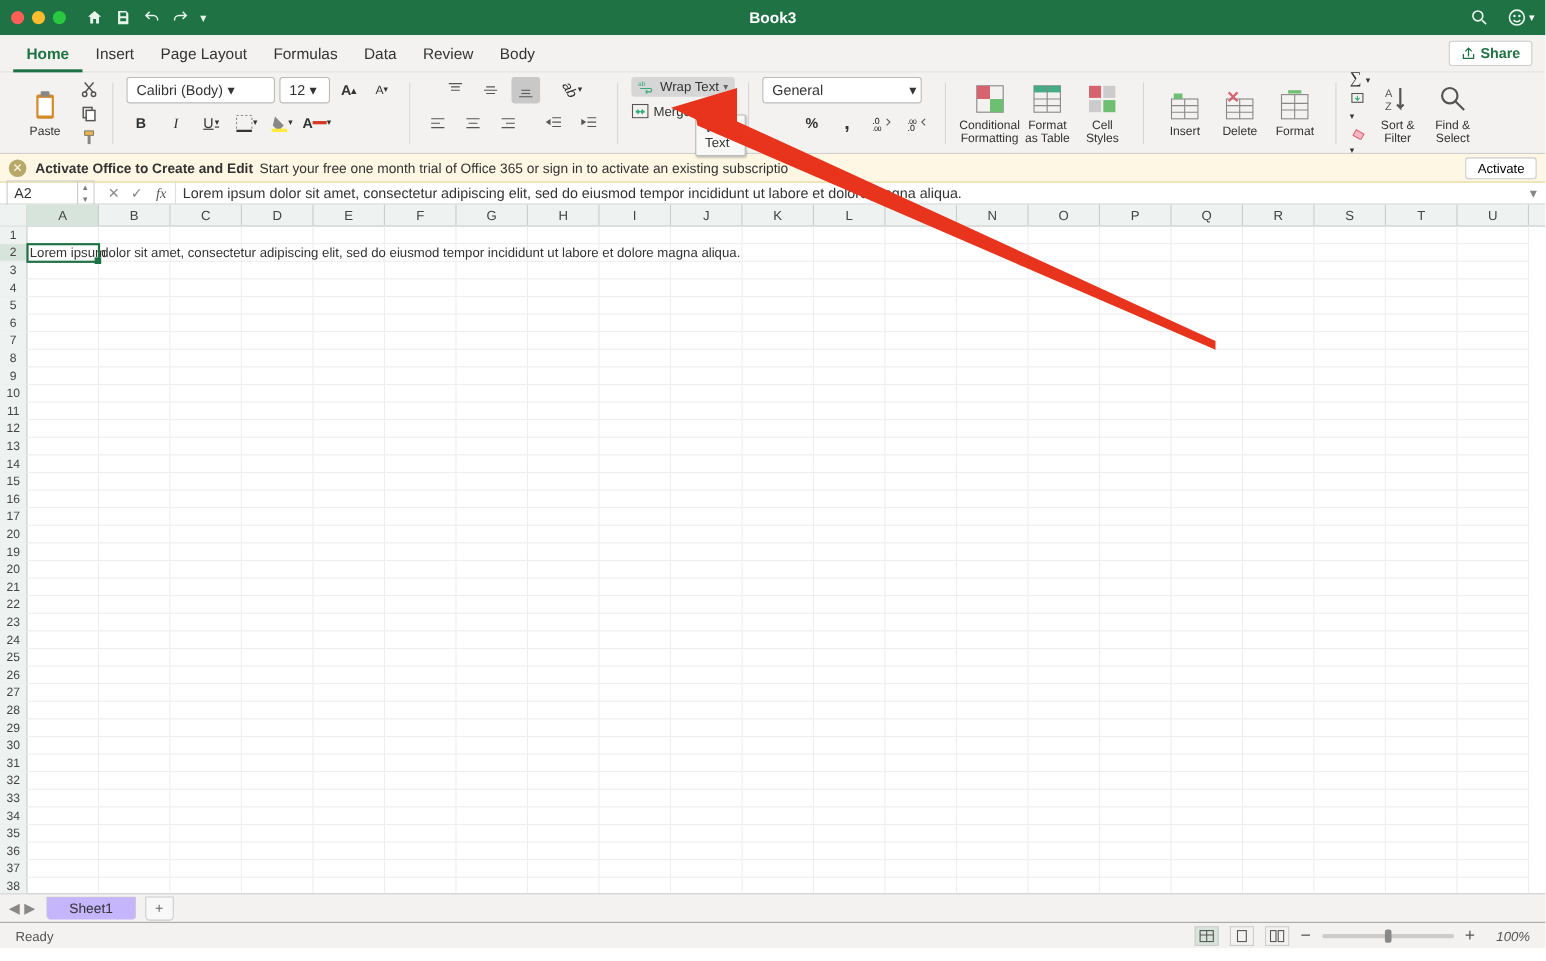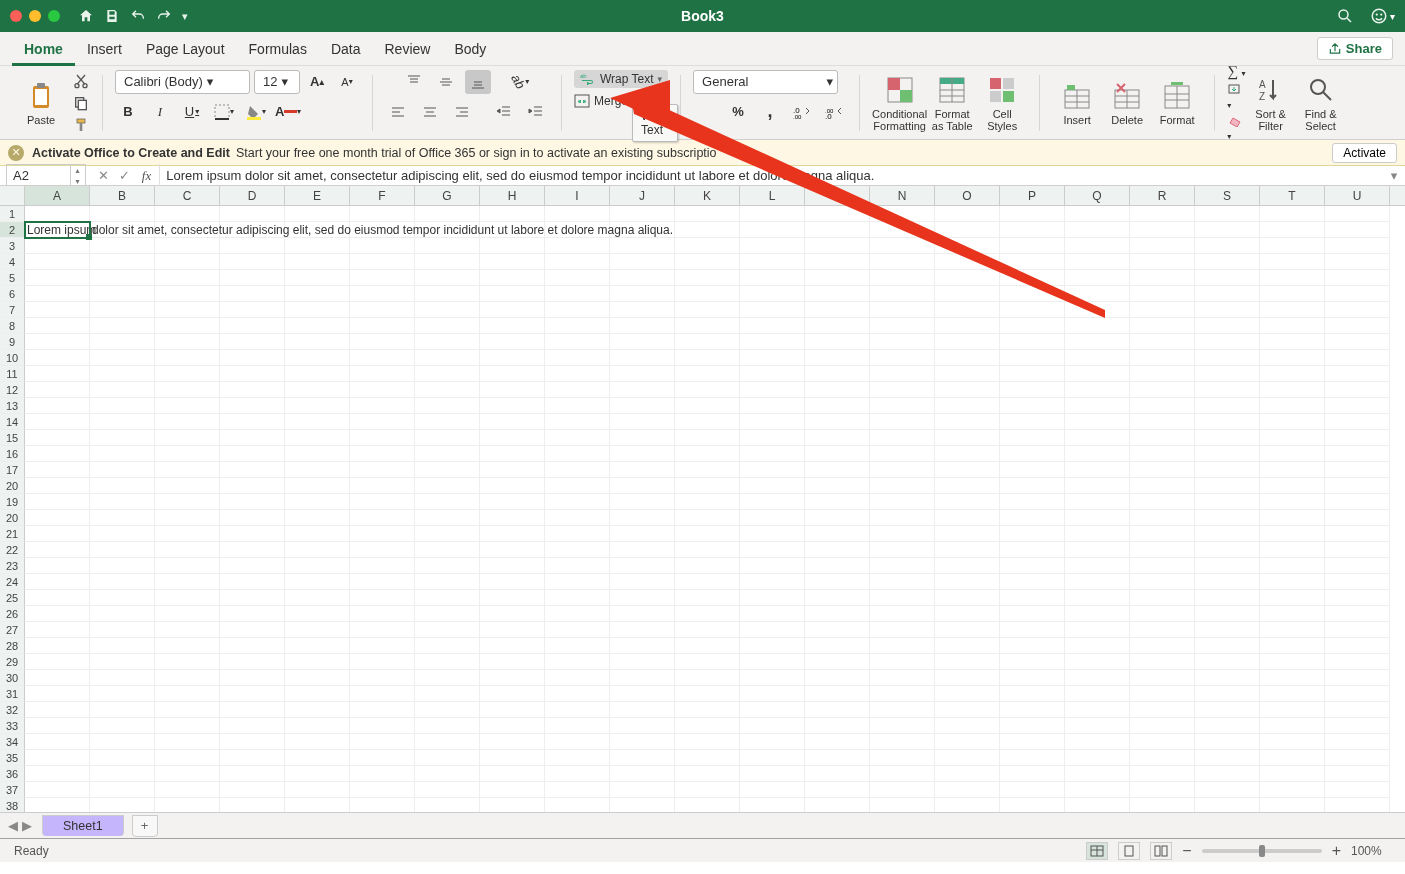--- a/index.html
+++ b/index.html
@@ -1459,21 +1459,21 @@
         <svg width="14" height="12">
           <rect x="1" y="1" width="5" height="10" fill="none" stroke="#555"></rect>
           <rect x="8" y="1" width="5" height="10" fill="none" stroke="#555"></rect>
         </svg>
       </div>
     <span style="font-size:16px;cursor:pointer;">−</span>
     <div class="zoom-slider">
         <div class="thumb"></div>
       </div>
     <span style="font-size:16px;cursor:pointer;">+</span>
-    <span style="min-width:40px;">100%</span>
+    <span style="min-width:40px;text-align:right;font-style:italic;">100%</span>
   </div>
 </div>
 
 <svg class="arrow-svg" width="520" height="260">
   <defs>
       <marker id="ah" markerWidth="12" markerHeight="12" refX="2" refY="6" orient="auto">
         <path d="M0 0L12 6L0 12z" fill="#e8341c"></path>
       </marker>
     </defs>
   <polygon points="20,22 495,240 495,248 24,44" fill="#e8341c"></polygon>

